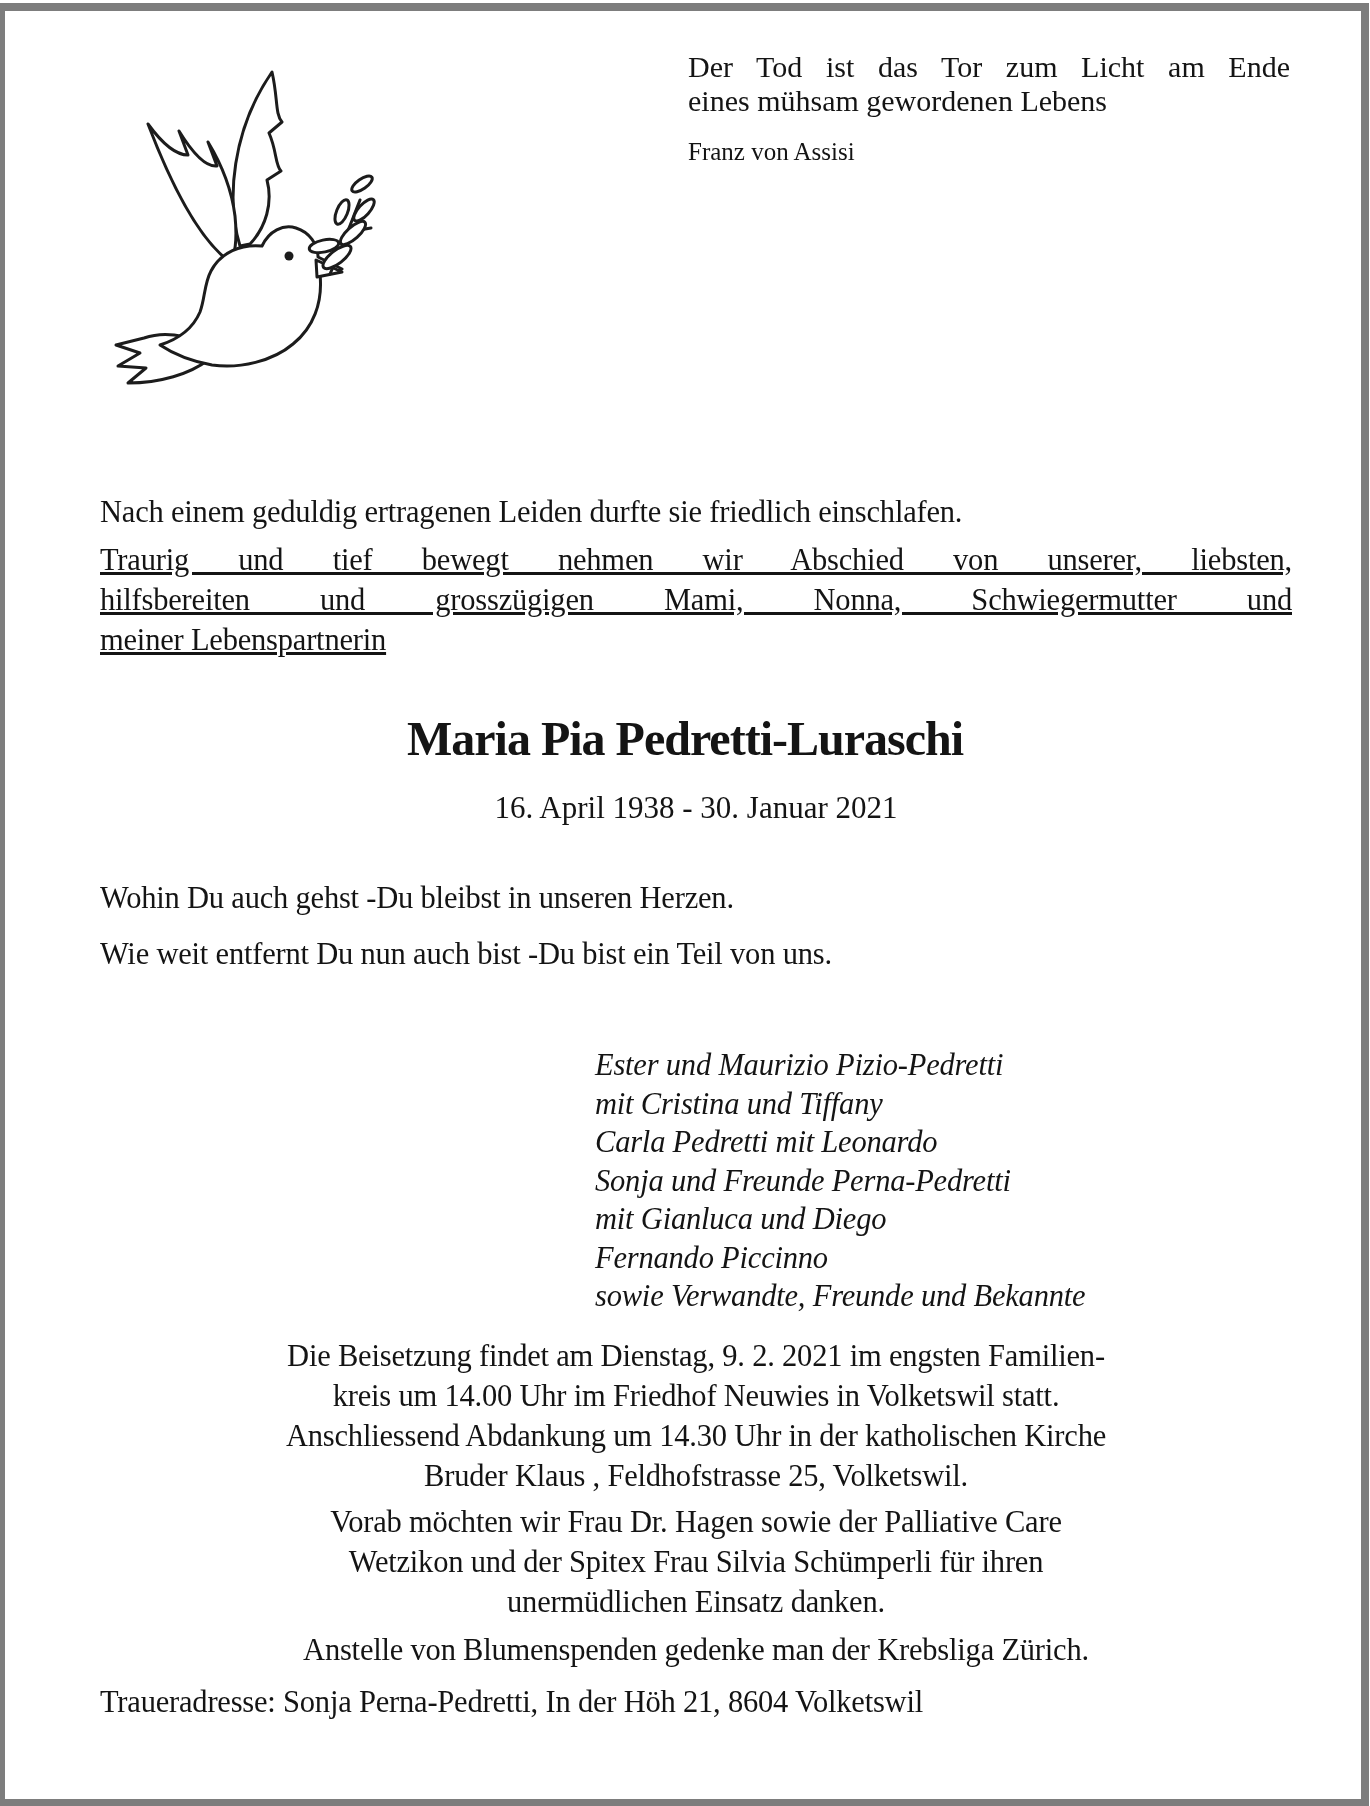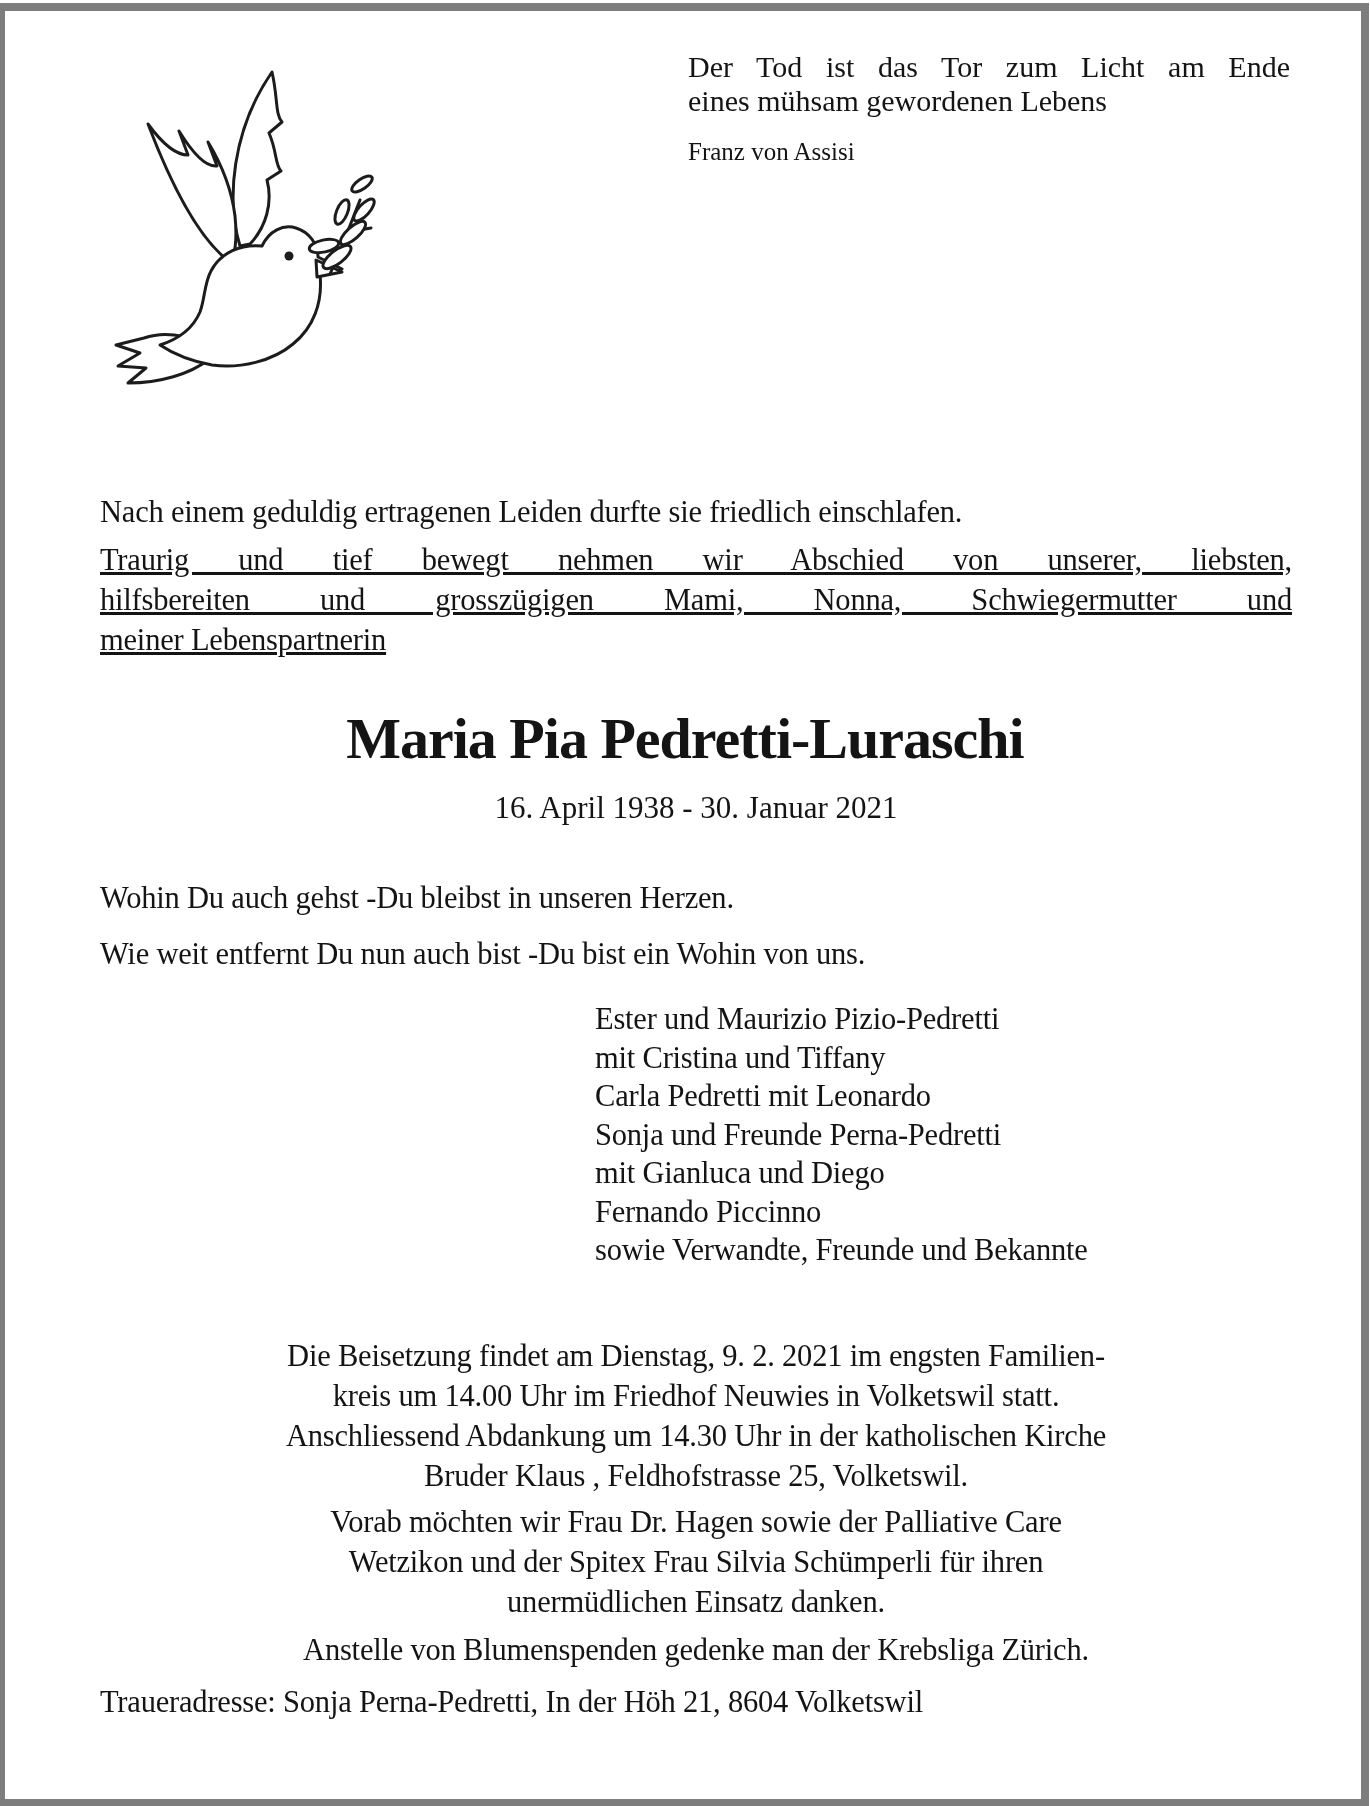--- a/index.html
+++ b/index.html
@@ -24,29 +24,29 @@
   .dove { position:absolute; left:90px; top:60px; width:300px; height:330px; }
 
   .bodytext { font-size:30.5px; line-height:40px; letter-spacing:-0.2px; }
 
   .p1 { position:absolute; left:100px; top:492px; width:1192px; }
   .p2 { position:absolute; left:100px; top:540px; width:1192px;text-decoration:underline; }
   .just { text-align:justify; text-align-last:justify; }
 
   .name {
     position:absolute; left:40px; top:698px; width:1290px;
-    text-align:center; font-size:58px; font-weight:bold;
+    text-align:center; font-size:48px; font-weight:bold;
     letter-spacing:-1px; line-height:82px; white-space:nowrap;
   }
   .dates { position:absolute; left:100px; top:790px; width:1192px; text-align:center; font-size:31px; }
 
   .verse1 { position:absolute; left:100px; top:878px; width:1192px; }
   .verse2 { position:absolute; left:100px; top:934px; width:1192px; }
 
-  .mourners { position:absolute; left:595px; top:1000px; line-height:38.5px; }
+  .mourners { position:absolute; left:595px; top:1046px; font-style:italic; line-height:38.5px; }
 
   .centerblock { white-space:pre-line; text-align:center; }
   .funeral   { position:absolute; left:100px; top:1336px; width:1192px; }
   .thanks    { position:absolute; left:100px; top:1502px; width:1192px; }
   .donations { position:absolute; left:100px; top:1630px; width:1192px; text-align:center; }
   .address   { position:absolute; left:100px; top:1682px; width:1192px; text-align:left; }
 
   .dove svg { width:100%; height:100%; }
   .dove path, .dove ellipse { vector-effect:non-scaling-stroke; }
 </style>
@@ -94,21 +94,21 @@
   <div class="p2 bodytext">
     <div class="just">Traurig und tief bewegt nehmen wir Abschied von unserer, liebsten,</div>
     <div class="just">hilfsbereiten und grosszügigen Mami, Nonna, Schwiegermutter und</div>
     <div>meiner Lebenspartnerin</div>
   </div>
 
   <div class="name">Maria Pia Pedretti-Luraschi</div>
   <div class="dates">16. April 1938 - 30. Januar 2021</div>
 
   <div class="verse1 bodytext">Wohin Du auch gehst -Du bleibst in unseren Herzen.</div>
-  <div class="verse2 bodytext">Wie weit entfernt Du nun auch bist -Du bist ein Wohin von uns.</div>
+  <div class="verse2 bodytext">Wie weit entfernt Du nun auch bist -Du bist ein Teil von uns.</div>
 
   <div class="mourners bodytext">
     <div>Ester und Maurizio Pizio-Pedretti</div>
     <div>mit Cristina und Tiffany</div>
     <div>Carla Pedretti mit Leonardo</div>
     <div>Sonja und Freunde Perna-Pedretti</div>
     <div>mit Gianluca und Diego</div>
     <div>Fernando Piccinno</div>
     <div>sowie Verwandte, Freunde und Bekannte</div>
   </div>

